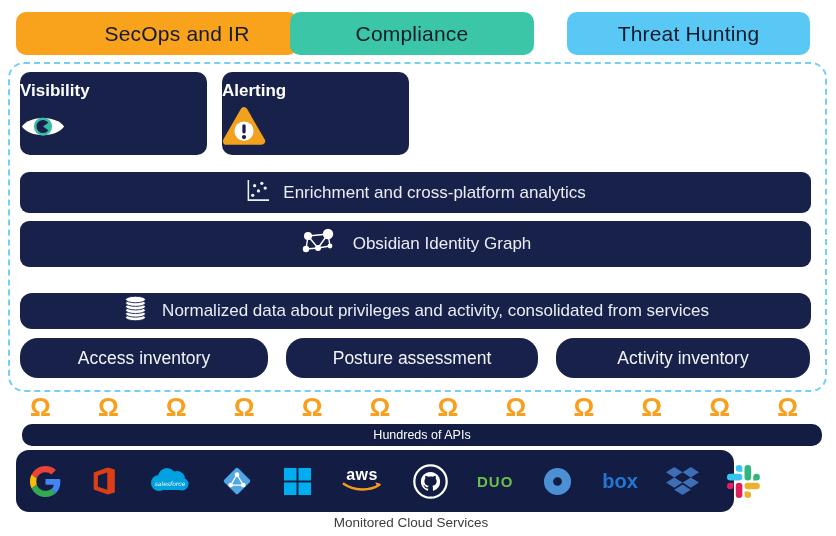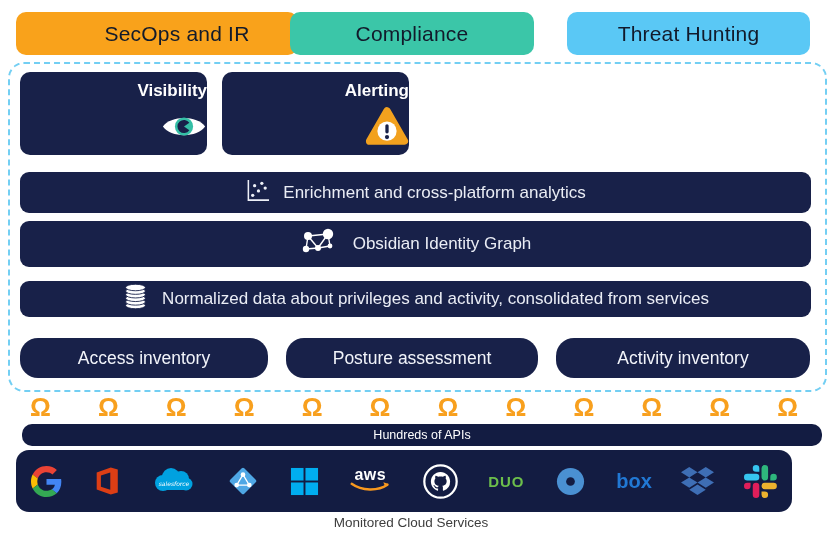--- a/index.html
+++ b/index.html
@@ -10,50 +10,50 @@
         font-size:21px;font-weight:500;color:#121a2b;letter-spacing:.2px;}
   .pill-secops{left:16px;width:242px;background:#F9A21B;padding-left:40px;}
   .pill-compliance{left:290px;width:244px;background:#3BC6A8;}
   .pill-threat{left:567px;width:243px;background:#5AC8F5;}
 
   
   .platform-box{position:absolute;left:8px;top:62px;width:815px;height:326px;border:2px dashed #73CFF3;border-radius:16px;}
 
   
   .cap{position:absolute;top:72px;width:187px;height:83px;background:#182149;border-radius:10px;
-       display:flex;flex-direction:column;align-items:flex-end;}
+       display:flex;flex-direction:column;align-items:flex-start;}
   .cap-title{margin-top:9px;color:#fff;font-weight:bold;font-size:17px;}
   .cap-icon{flex:1;display:flex;align-items:center;justify-content:center;padding-bottom:4px;}
   .cap-0{left:20px;} .cap-1{left:222px;} .cap-2{left:424px;} .cap-3{left:626px;}
 
   
   .layer{position:absolute;left:20px;width:791px;background:#182149;border-radius:9px;
          display:flex;align-items:center;justify-content:center;gap:13px;color:#EAEDF5;font-size:17px;}
   .layer-0{top:172px;height:41px;}
   .layer-1{top:221px;height:46px;}
-  .layer-2{top:281px;height:36px;}
+  .layer-2{top:293px;height:36px;border-radius:12px;}
 
   
   .func{position:absolute;top:338px;height:40px;background:#182149;border-radius:18px;
         display:flex;align-items:center;justify-content:center;color:#F2F4FA;font-size:17.5px;}
   .func-0{left:20px;width:248px;}
   .func-1{left:286px;width:252px;}
   .func-2{left:556px;width:254px;}
 
   
   .connectors{position:absolute;left:16px;top:392px;width:796px;height:30px;display:flex;
               justify-content:space-between;align-items:center;padding:0 14px;box-sizing:border-box;}
   .omega{color:#F8A01E;font-size:26px;font-weight:bold;line-height:1;}
 
   
   .api-bar{position:absolute;left:22px;top:424px;width:800px;height:22px;background:#131C42;border-radius:10px;
            display:flex;align-items:center;justify-content:center;color:#fff;font-size:12.5px;}
 
   
-  .logos-bar{position:absolute;left:16px;top:450px;width:776px;height:62px;background:#131C42;border-radius:13px;
+  .logos-bar{position:absolute;left:16px;top:450px;width:718px;height:62px;background:#131C42;border-radius:13px;
              display:flex;align-items:center;justify-content:space-evenly;padding:0 14px;box-sizing:border-box;gap:28px;}
   .logo{display:flex;flex-direction:column;align-items:center;justify-content:center;}
   .aws-text{color:#fff;font-weight:bold;font-size:16px;line-height:.8;letter-spacing:.5px;}
   .duo-text{color:#6CBE4B;font-weight:900;font-size:15px;letter-spacing:1px;}
   .box-text{color:#2178D4;font-weight:bold;font-size:20px;line-height:1;}
 
   
   .caption{position:absolute;left:16px;top:515px;width:790px;text-align:center;color:#3d3d3d;font-size:13.5px;}
 </style>
 </head>

